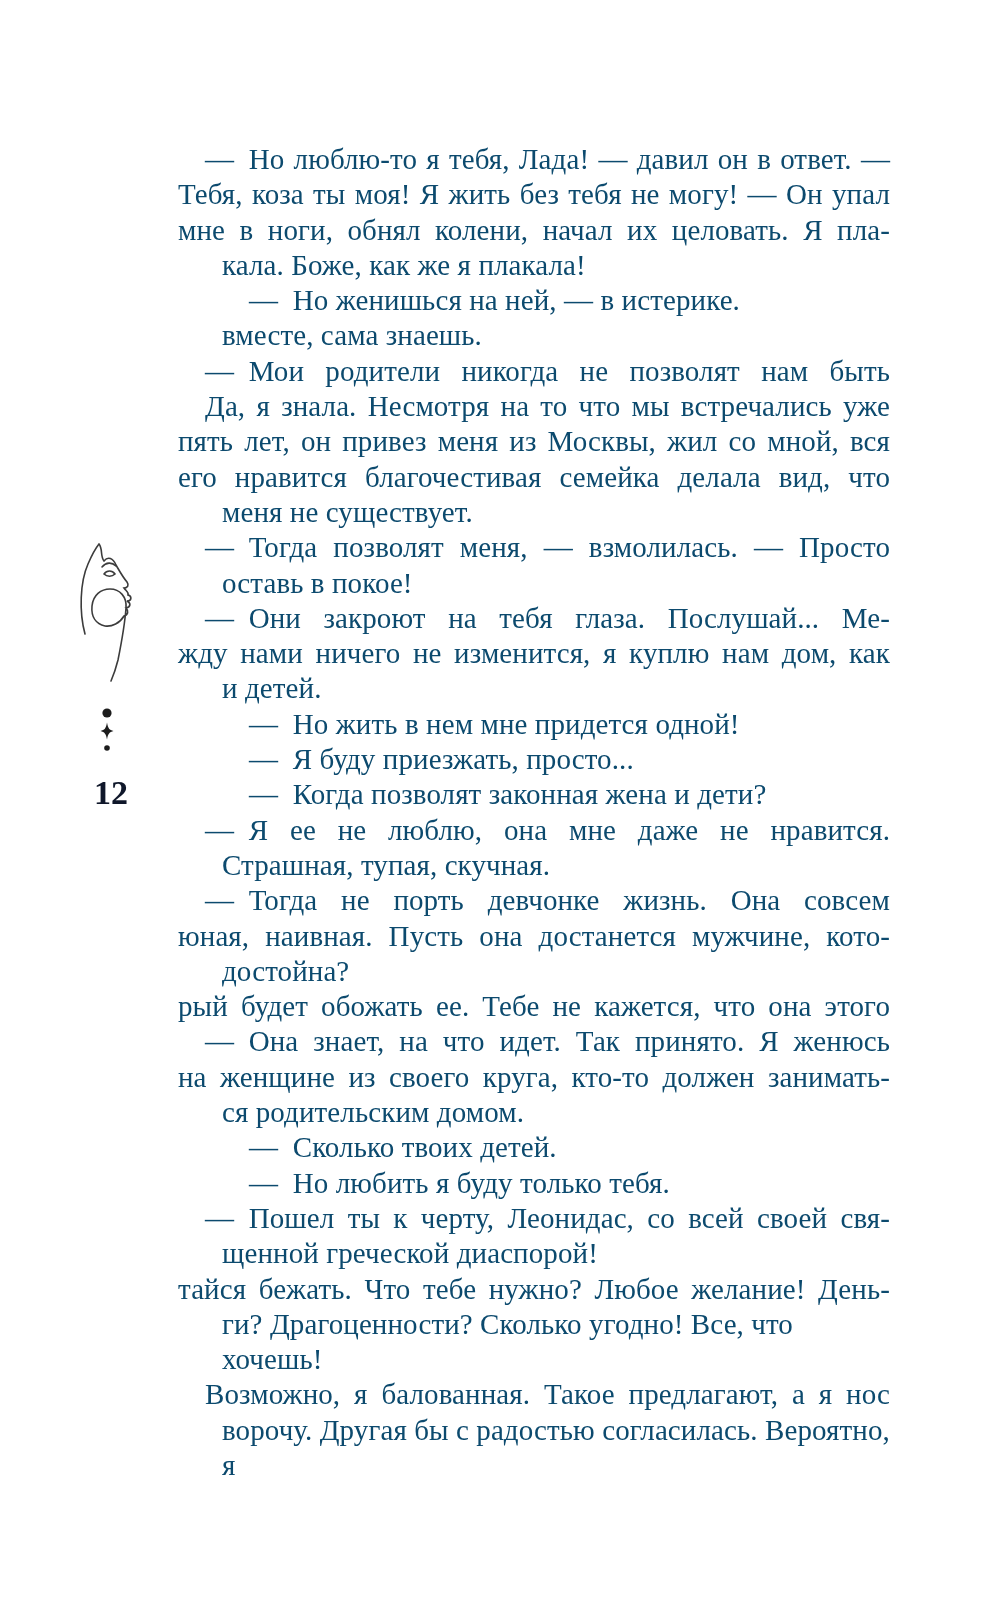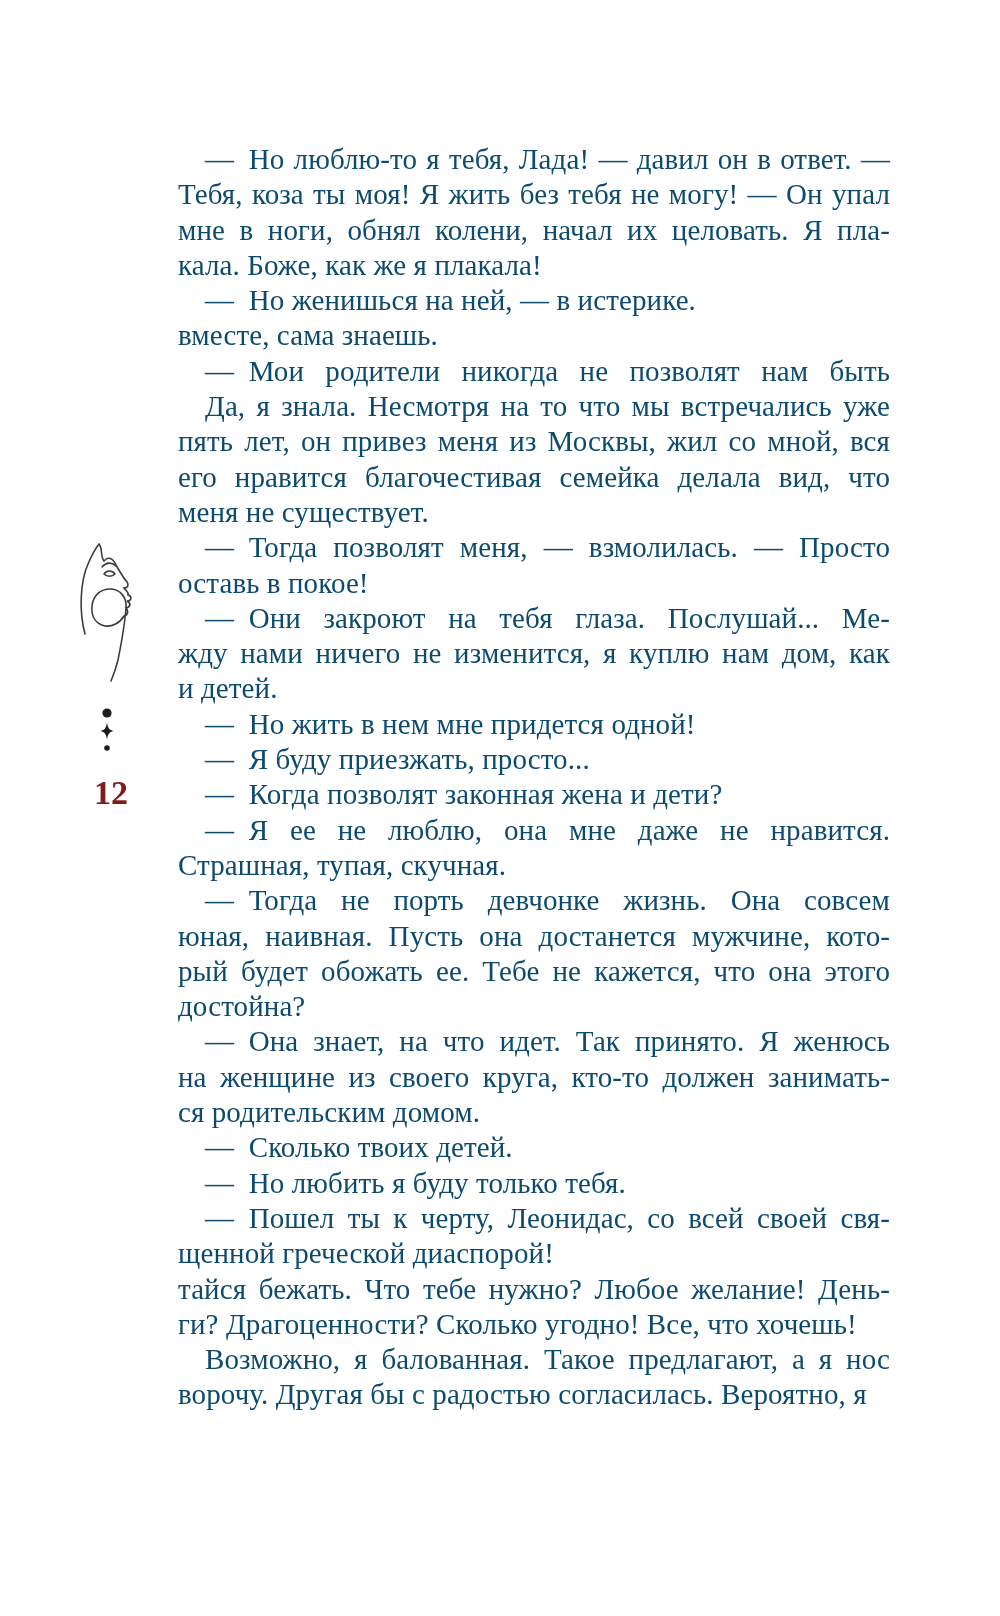--- a/index.html
+++ b/index.html
@@ -25,41 +25,42 @@
     color: #0c4a6e;
     letter-spacing: 0.1px;
   }
   .line {
     text-align: justify;
     text-align-last: justify;
   }
   .line.last {
     text-align: left;
     text-align-last: left;
+    margin-left: 44px;
   }
   .line.indent {
     text-indent: 27px;
   }
   .margin-art {
     position: absolute;
     left: 0;
     top: 0;
     width: 1000px;
     height: 1616px;
     pointer-events: none;
   }
   .page-number {
     position: absolute;
     left: 84px;
     top: 774px;
     width: 54px;
     text-align: center;
     font-size: 34px;
     font-weight: 700;
-    color: #7f1d1d;
+    color: #0f172a;
     font-family: "Liberation Serif", serif;
   }
 </style>
 </head>
 <body>
 
 <div class="page">
 
   <svg class="margin-art" viewBox="0 0 1000 1616" xmlns="http://www.w3.org/2000/svg">
     <g fill="none" stroke="#3c3c3c" stroke-width="1.6" stroke-linecap="round">
@@ -113,22 +114,22 @@
       <div class="line indent">— Они закроют на тебя глаза. Послушай... Ме-</div>
       <div class="line">жду нами ничего не изменится, я куплю нам дом, как</div>
       <div class="line last">и детей.</div>
       <div class="line indent last">— Но жить в нем мне придется одной!</div>
       <div class="line indent last">— Я буду приезжать, просто...</div>
       <div class="line indent last">— Когда позволят законная жена и дети?</div>
       <div class="line indent">— Я ее не люблю, она мне даже не нравится.</div>
       <div class="line last">Страшная, тупая, скучная.</div>
       <div class="line indent">— Тогда не порть девчонке жизнь. Она совсем</div>
       <div class="line">юная, наивная. Пусть она достанется мужчине, кото-</div>
+      <div class="line last">достойна?</div>
       <div class="line">рый будет обожать ее. Тебе не кажется, что она этого</div>
-      <div class="line last">достойна?</div>
       <div class="line indent">— Она знает, на что идет. Так принято. Я женюсь</div>
       <div class="line">на женщине из своего круга, кто-то должен занимать-</div>
       <div class="line last">ся родительским домом.</div>
       <div class="line indent last">— Сколько твоих детей.</div>
       <div class="line indent last">— Но любить я буду только тебя.</div>
       <div class="line indent">— Пошел ты к черту, Леонидас, со всей своей свя-</div>
       <div class="line last">щенной греческой диаспорой!</div>
       <div class="line">тайся бежать. Что тебе нужно? Любое желание! День-</div>
       <div class="line last">ги? Драгоценности? Сколько угодно! Все, что хочешь!</div>
       <div class="line indent">Возможно, я балованная. Такое предлагают, а я нос</div>

